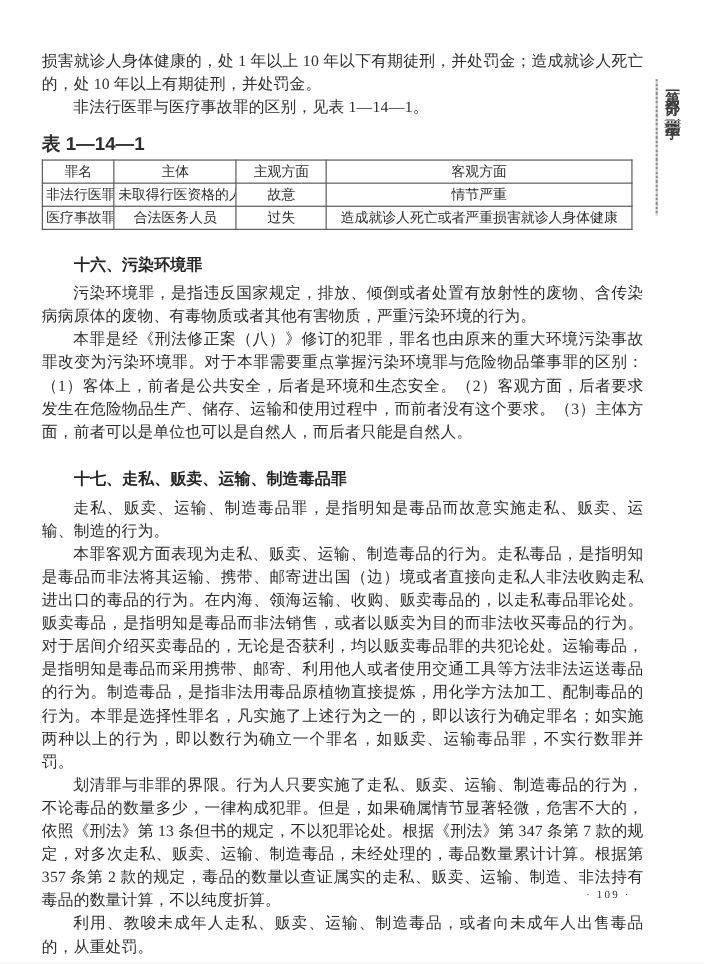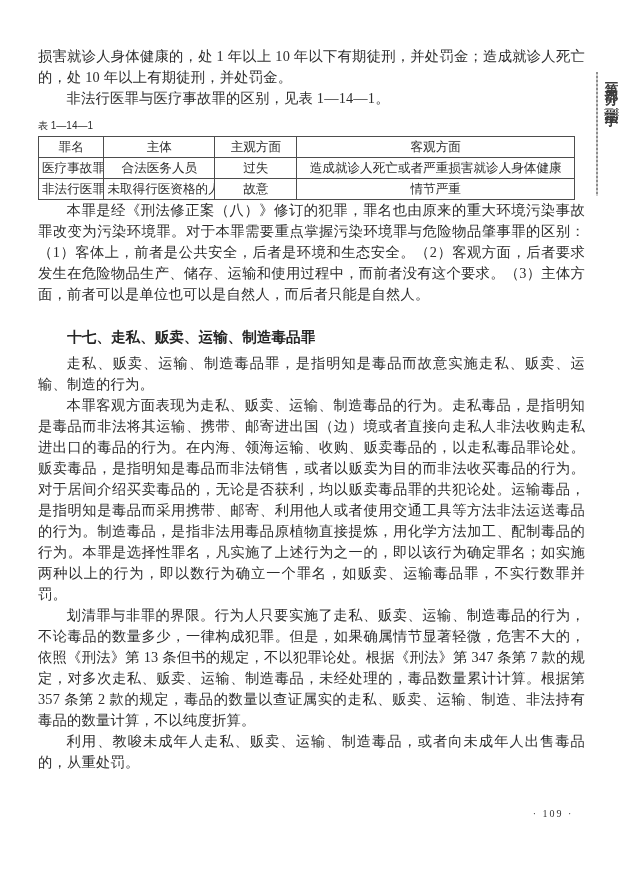--- a/index.html
+++ b/index.html
@@ -20,22 +20,22 @@
   .main p {
     margin:0;
     font-size:14.3px;
     line-height:21px;
     text-align:justify;
     letter-spacing:0.2px;
   }
   p.indent { text-indent:2em; }
   .tbl-caption {
     margin:10px 0 3px 0;
-    font-size:10px;
-    font-weight:normal;
+    font-size:17px;
+    font-weight:bold;
     font-family:"Liberation Sans","DejaVu Sans",sans-serif;
   }
   table.cmp {
     width:537px;
     border-collapse:collapse;
     table-layout:fixed;
     font-size:12.6px;
   }
   table.cmp th, table.cmp td {
     border:1px solid #4d4d4d;
@@ -114,34 +114,36 @@
       <thead>
         <tr>
           <th>罪名</th>
           <th>主体</th>
           <th>主观方面</th>
           <th>客观方面</th>
         </tr>
       </thead>
       <tbody>
         <tr>
+          <td>非法行医罪</td>
+          <td>未取得行医资格的人</td>
+          <td>故意</td>
+          <td>情节严重</td>
+        </tr>
+        <tr>
           <td>医疗事故罪</td>
           <td>合法医务人员</td>
           <td>过失</td>
           <td>造成就诊人死亡或者严重损害就诊人身体健康</td>
         </tr>
-        <tr>
-          <td>非法行医罪</td>
-          <td>未取得行医资格的人</td>
-          <td>故意</td>
-          <td>情节严重</td>
-        </tr>
       </tbody>
     </table>
 
+    <div class="sec-title">十六、污染环境罪</div>
+    <p class="indent">污染环境罪，是指违反国家规定，排放、倾倒或者处置有放射性的废物、含传染病病原体的废物、有毒物质或者其他有害物质，严重污染环境的行为。</p>
     <p class="indent">本罪是经《刑法修正案（八）》修订的犯罪，罪名也由原来的重大环境污染事故罪改变为污染环境罪。对于本罪需要重点掌握污染环境罪与危险物品肇事罪的区别：（1）客体上，前者是公共安全，后者是环境和生态安全。（2）客观方面，后者要求发生在危险物品生产、储存、运输和使用过程中，而前者没有这个要求。（3）主体方面，前者可以是单位也可以是自然人，而后者只能是自然人。</p>
 
     <div class="sec-title">十七、走私、贩卖、运输、制造毒品罪</div>
     <p class="indent">走私、贩卖、运输、制造毒品罪，是指明知是毒品而故意实施走私、贩卖、运输、制造的行为。</p>
     <p class="indent">本罪客观方面表现为走私、贩卖、运输、制造毒品的行为。走私毒品，是指明知是毒品而非法将其运输、携带、邮寄进出国（边）境或者直接向走私人非法收购走私进出口的毒品的行为。在内海、领海运输、收购、贩卖毒品的，以走私毒品罪论处。贩卖毒品，是指明知是毒品而非法销售，或者以贩卖为目的而非法收买毒品的行为。对于居间介绍买卖毒品的，无论是否获利，均以贩卖毒品罪的共犯论处。运输毒品，是指明知是毒品而采用携带、邮寄、利用他人或者使用交通工具等方法非法运送毒品的行为。制造毒品，是指非法用毒品原植物直接提炼，用化学方法加工、配制毒品的行为。本罪是选择性罪名，凡实施了上述行为之一的，即以该行为确定罪名；如实施两种以上的行为，即以数行为确立一个罪名，如贩卖、运输毒品罪，不实行数罪并罚。</p>
     <p class="indent">划清罪与非罪的界限。行为人只要实施了走私、贩卖、运输、制造毒品的行为，不论毒品的数量多少，一律构成犯罪。但是，如果确属情节显著轻微，危害不大的，依照《刑法》第 13 条但书的规定，不以犯罪论处。根据《刑法》第 347 条第 7 款的规定，对多次走私、贩卖、运输、制造毒品，未经处理的，毒品数量累计计算。根据第 357 条第 2 款的规定，毒品的数量以查证属实的走私、贩卖、运输、制造、非法持有毒品的数量计算，不以纯度折算。</p>
     <p class="indent">利用、教唆未成年人走私、贩卖、运输、制造毒品，或者向未成年人出售毒品的，从重处罚。</p>
 
   </div>
 

